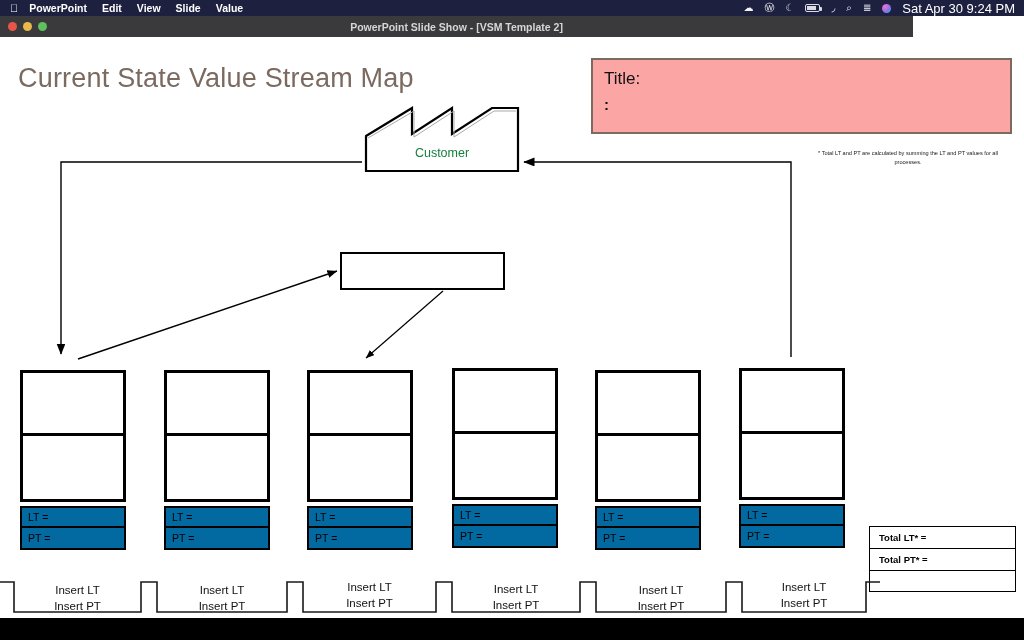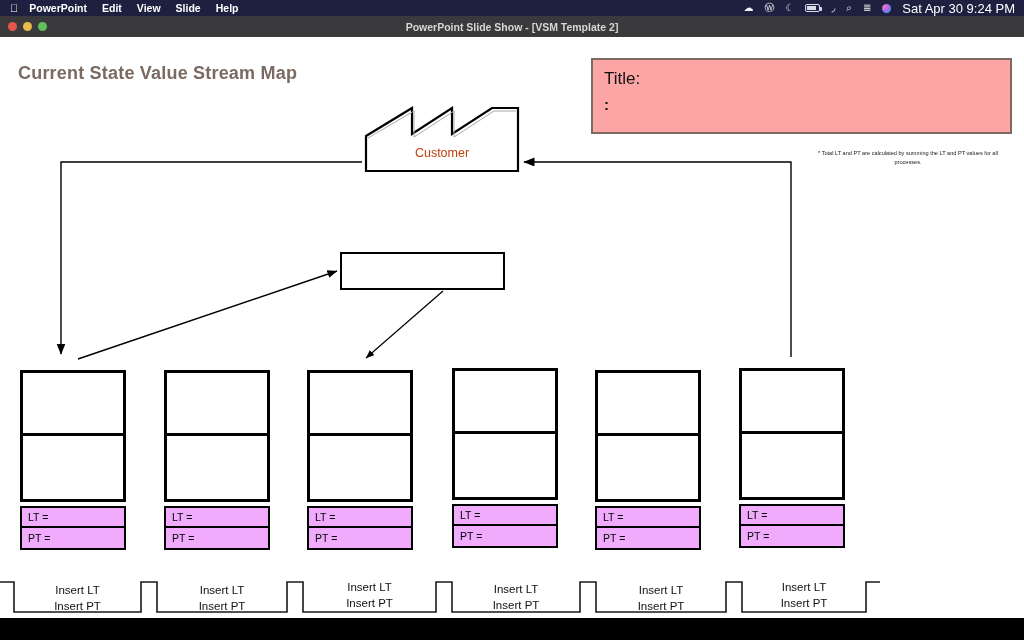--- a/index.html
+++ b/index.html
@@ -37,72 +37,72 @@
   .tray .batt::after {
     content:""; position:absolute; right:-3px; top:2px;
     width:2px; height:4px; background:#dcdce8; border-radius:0 1px 1px 0;
   }
   .tray .batt::before {
     content:""; position:absolute; left:1px; top:1px; bottom:1px; width:9px; background:#dcdce8;
   }
 
   
   .titlebar {
-    position:absolute; left:0; top:16px; width:1024px; height:21px;
+    position:absolute; left:0; top:16px; width:913px; height:21px;
     background:#3a3a3c; color:#d6d6d6;
     font-size:10.5px; font-weight:bold;
     display:flex; align-items:center; justify-content:center;
     z-index:39;
   }
   .lights { position:absolute; left:8px; top:0; height:21px; display:flex; align-items:center; gap:6px; }
   .lights span { width:9px; height:9px; border-radius:50%; display:block; }
   .l-red{background:#e8564a;} .l-yel{background:#e9b94b;} .l-grn{background:#5ec15c;}
 
   
   .slide { position:absolute; left:0; top:37px; width:1024px; height:581px; background:#ffffff; }
   .blackbar { position:absolute; left:0; top:618px; width:1024px; height:22px; background:#000; }
 
   .slide-title {
     position:absolute; left:18px; top:26px;
-    font-size:18px; font-weight:bold; color:#7a6a60;
+    font-size:27px; font-weight:normal; color:#7a6a60;
     letter-spacing:.2px; white-space:nowrap;
   }
 
   .title-box {
     position:absolute; left:591px; top:21px; width:421px; height:76px;
     border:2px solid #7a6a60; background:#fca5a5;
   }
   .title-box .tb-l1 { position:absolute; left:11px; top:9px; font-size:17px; color:#111; }
   .title-box .tb-l2 { position:absolute; left:11px; top:36px; font-size:15px; font-weight:bold; color:#111; }
 
   .footnote {
     position:absolute; left:805px; top:112px; width:206px;
     font-size:5.6px; line-height:1.55; color:#1a1a1a; text-align:center;
   }
 
   
   .customer { position:absolute; left:362px; top:65px; width:160px; height:73px; }
   .customer .lbl {
     position:absolute; left:0; right:0; top:44px; text-align:center;
-    font-size:12.5px; color:#c2410c;
+    font-size:12.5px; color:#15803d;
   }
 
   
   .mid-box {
     position:absolute; left:340px; top:215px; width:165px; height:38px;
     border:2.5px solid #000; background:#fff;
   }
 
   
   .proc { position:absolute; width:106px; }
   .proc .body { border:3px solid #000; background:#fff; }
   .proc .body .half { height:63px; }
   .proc .body .half.top { border-bottom:3px solid #000; }
   .proc .lt, .proc .pt {
-    border:2px solid #000; background:#f0abfc; height:22px;
+    border:2px solid #000; background:#0369a1; height:22px;
     font-size:10.5px; color:#000; display:flex; align-items:center; padding-left:6px;
   }
   .proc .pt { border-top:0; }
   .proc .ltpt { margin-top:4px; }
 
   
   .totals { position:absolute; left:869px; top:489px; width:147px; }
   .totals .row {
     border:1.5px solid #000; border-bottom:0; background:#fff; height:22px;
     display:flex; align-items:center; padding-left:9px;
@@ -120,21 +120,21 @@
 <body>
 
 <div id="screen">
 
   <div class="menubar">
     <span class="apple"></span>
     <span class="mi bold">PowerPoint</span>
     <span class="mi">Edit</span>
     <span class="mi">View</span>
     <span class="mi">Slide</span>
-    <span class="mi">Help</span>
+    <span class="mi">Value</span>
     <span class="spacer"></span>
     <span class="tray">
       <span class="ic">☁</span>
       <span class="ic">Ⓦ</span>
       <span class="ic">☾</span>
       <span class="batt"></span>
       <span class="ic">◞</span>
       <span class="ic">⌕</span>
       <span class="ic">≣</span>
       <span class="siri"></span>
@@ -250,20 +250,25 @@
       <div class="body">
         <div class="half top"></div>
         <div class="half"></div>
       </div>
       <div class="ltpt">
         <div class="lt">LT =</div>
         <div class="pt">PT =</div>
       </div>
     </div>
 
+    <div class="totals">
+      <div class="row">Total LT* =</div>
+      <div class="row">Total PT* =</div>
+      <div class="row"></div>
+    </div>
 
     <div class="timeline">
       <svg width="1024" height="52" viewBox="0 0 1024 52">
         <polyline fill="none" stroke="#1a1a1a" stroke-width="1.6" points="0,16 14,16 14,46 141,46 141,16 157,16 157,46 287,46 287,16 303,16 303,46 436,46 436,16 452,16 452,46 580,46 580,16 596,16 596,46 726,46 726,16 742,16 742,46 866,46 866,16 880,16"></polyline>
       </svg>
       <div class="tl-seg" style="left:14px; top:17px; width:127px;">
         <div>Insert LT</div>
         <div>Insert PT</div>
       </div>
       <div class="tl-seg" style="left:157px; top:17px; width:130px;">

